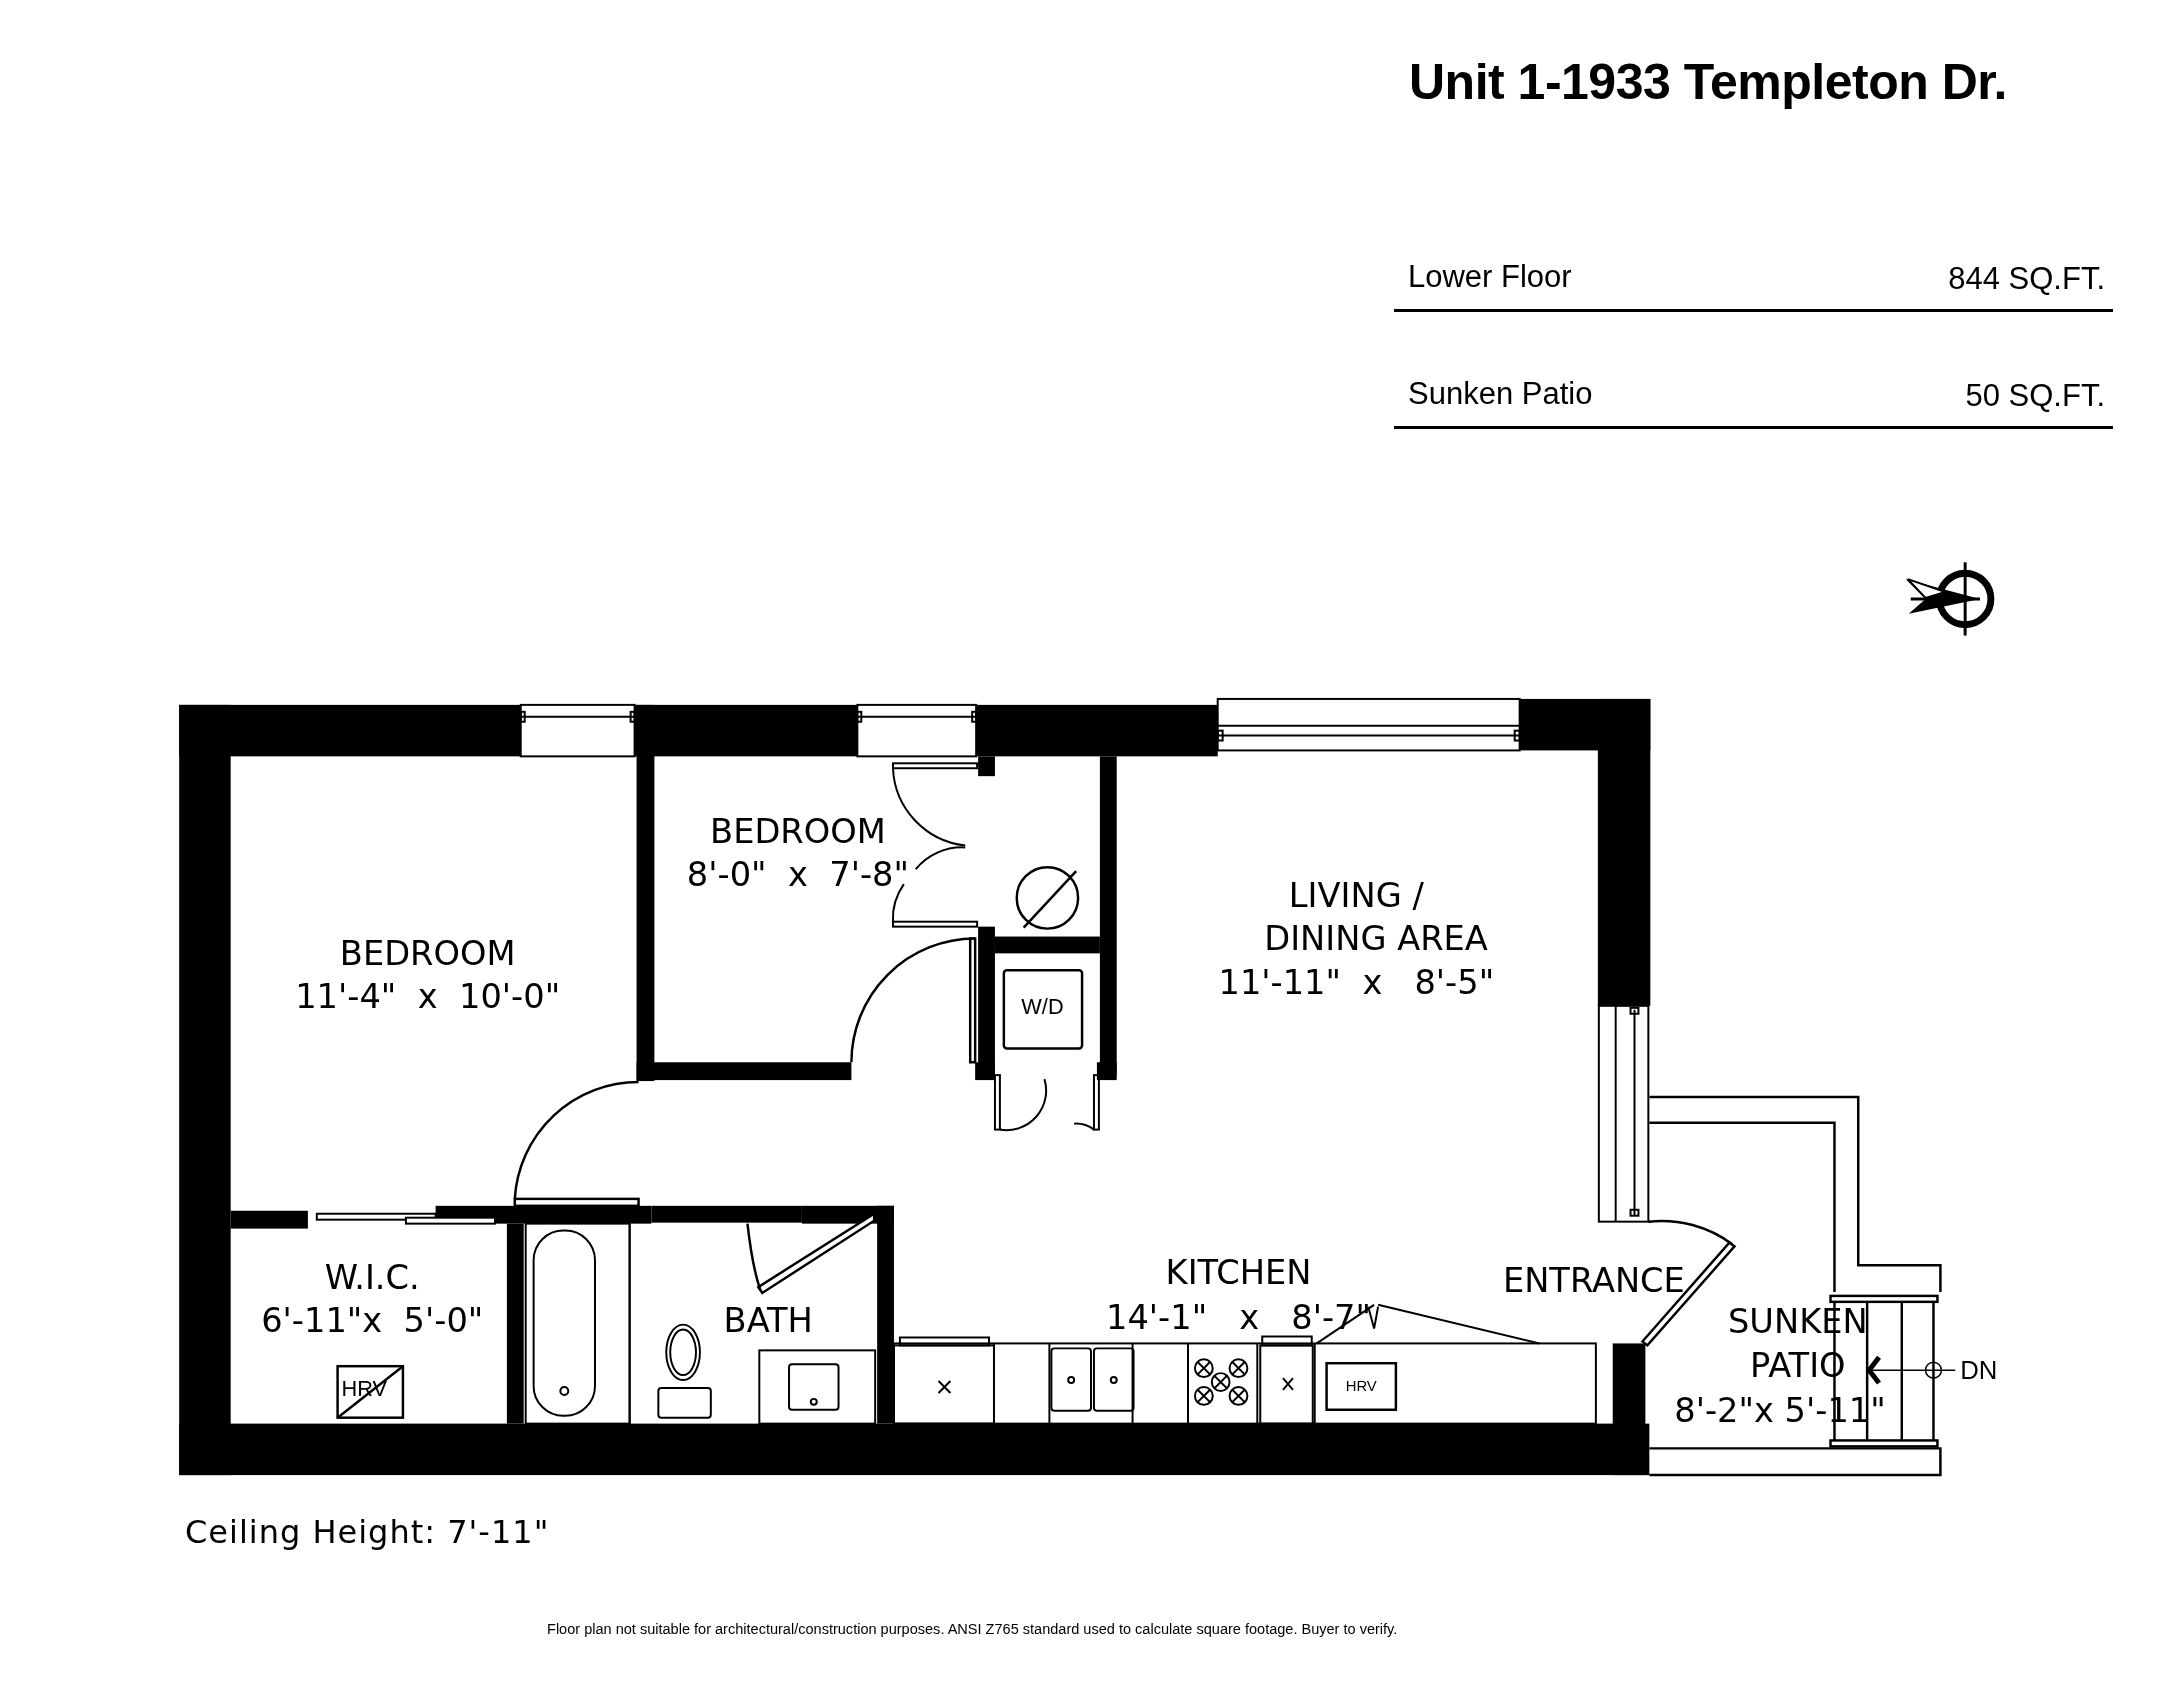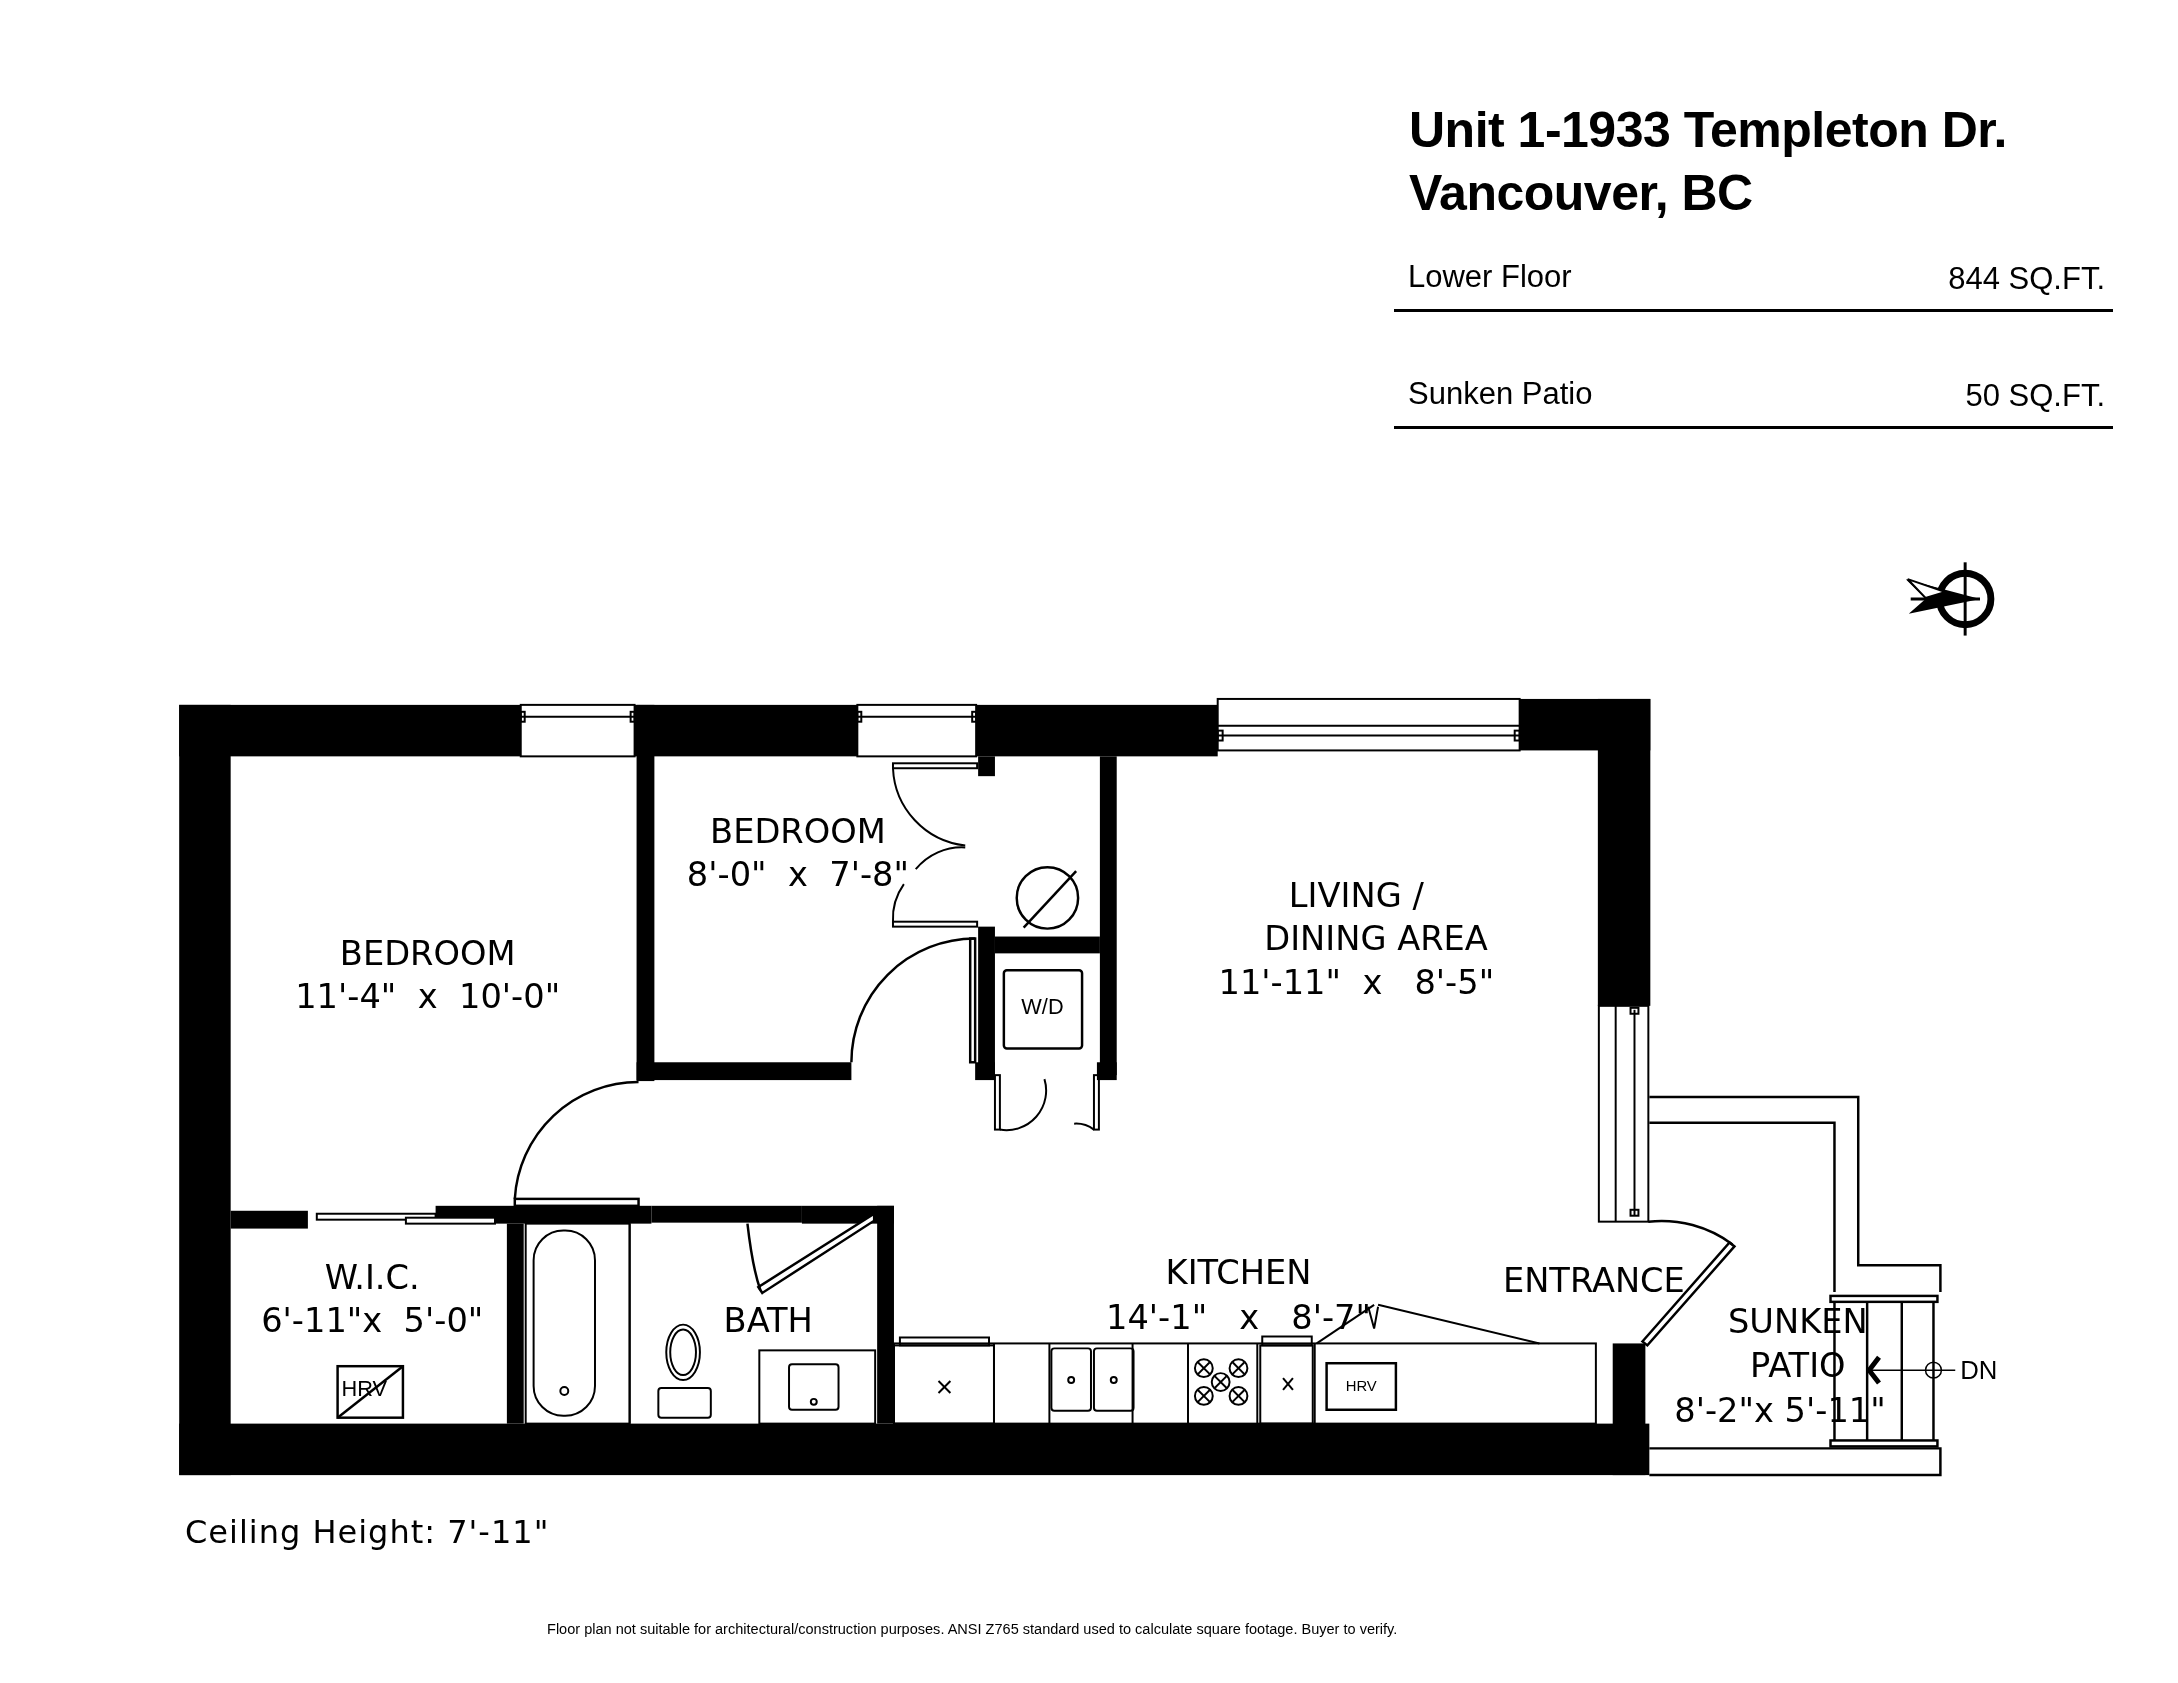--- a/index.html
+++ b/index.html
@@ -1,32 +1,31 @@
 <!DOCTYPE html>
 <html><head>
 <meta charset="utf-8">
 <style>
   html, body { margin:0; padding:0; background:#ffffff; }
   body { width:2178px; height:1683px; position:relative; overflow:hidden; font-family:"DejaVu Sans", sans-serif; color:#000; }
-  .title { position:absolute; left:1409px; top:51px; font-family:"Liberation Sans", sans-serif; font-weight:bold; font-size:50px; line-height:63px; letter-spacing:-0.5px;margin-top:48px; }
+  .title { position:absolute; left:1409px; top:51px; font-family:"Liberation Sans", sans-serif; font-weight:bold; font-size:50px; line-height:63px; letter-spacing:-0.5px; }
   .area-row { position:absolute; left:1394px; width:719px; height:46px; border-bottom:3px solid #000; }
   .area-row .lbl { position:absolute; left:14px; bottom:14px; font-family:"Liberation Sans", sans-serif; font-size:31px; }
   .area-row .val { position:absolute; right:8px; bottom:12px; font-family:"Liberation Sans", sans-serif; font-size:31px; }
   .footer-info { position:absolute; left:185px; top:1509px; font-family:"DejaVu Sans", sans-serif; font-size:32px; line-height:46px; letter-spacing:1px; }
   .disclaimer { position:absolute; left:547px; top:1620px; width:1049px; font-family:"Liberation Sans", sans-serif; font-size:15.3px; transform:scaleX(0.95); transform-origin:left; white-space:nowrap; }
   svg.plan { position:absolute; left:0; top:0; }
   .rt { font-family:"DejaVu Sans", sans-serif; font-size:34px; fill:#000; }
   .small { font-family:"Liberation Sans", sans-serif; font-size:18px; fill:#000; }
 </style>
 </head>
 <body>
 
 <div class="title">
   <div>Unit 1-1933 Templeton Dr.</div>
-  <div>Vancouver, BC</div>
 </div>
 
 <div class="area-row" style="top:263px;">
   <span class="lbl">Lower Floor</span>
   <span class="val">844 SQ.FT.</span>
 </div>
 <div class="area-row" style="top:380px;text-align:right;">
   <span class="lbl">Sunken Patio</span>
   <span class="val">50 SQ.FT.</span>
 </div>

